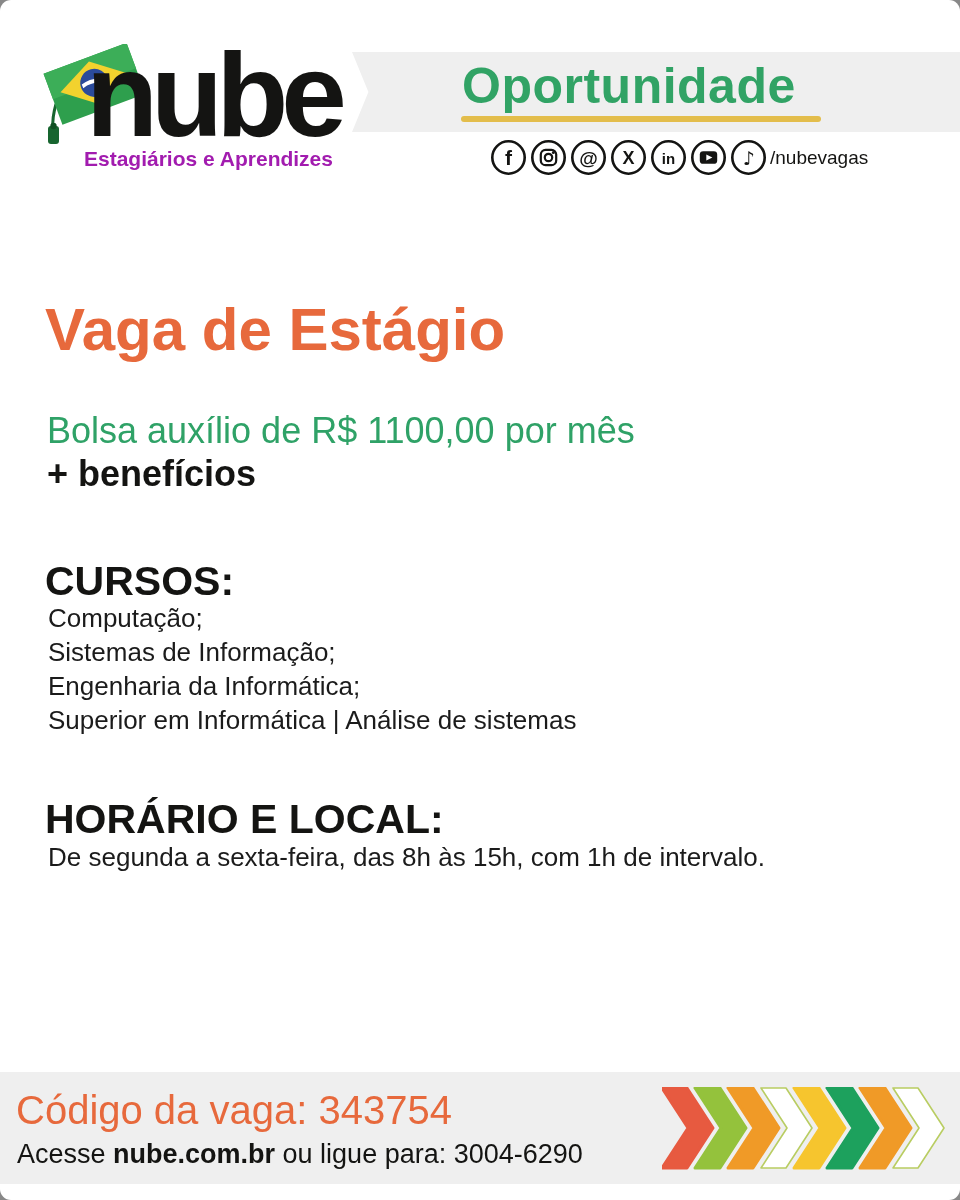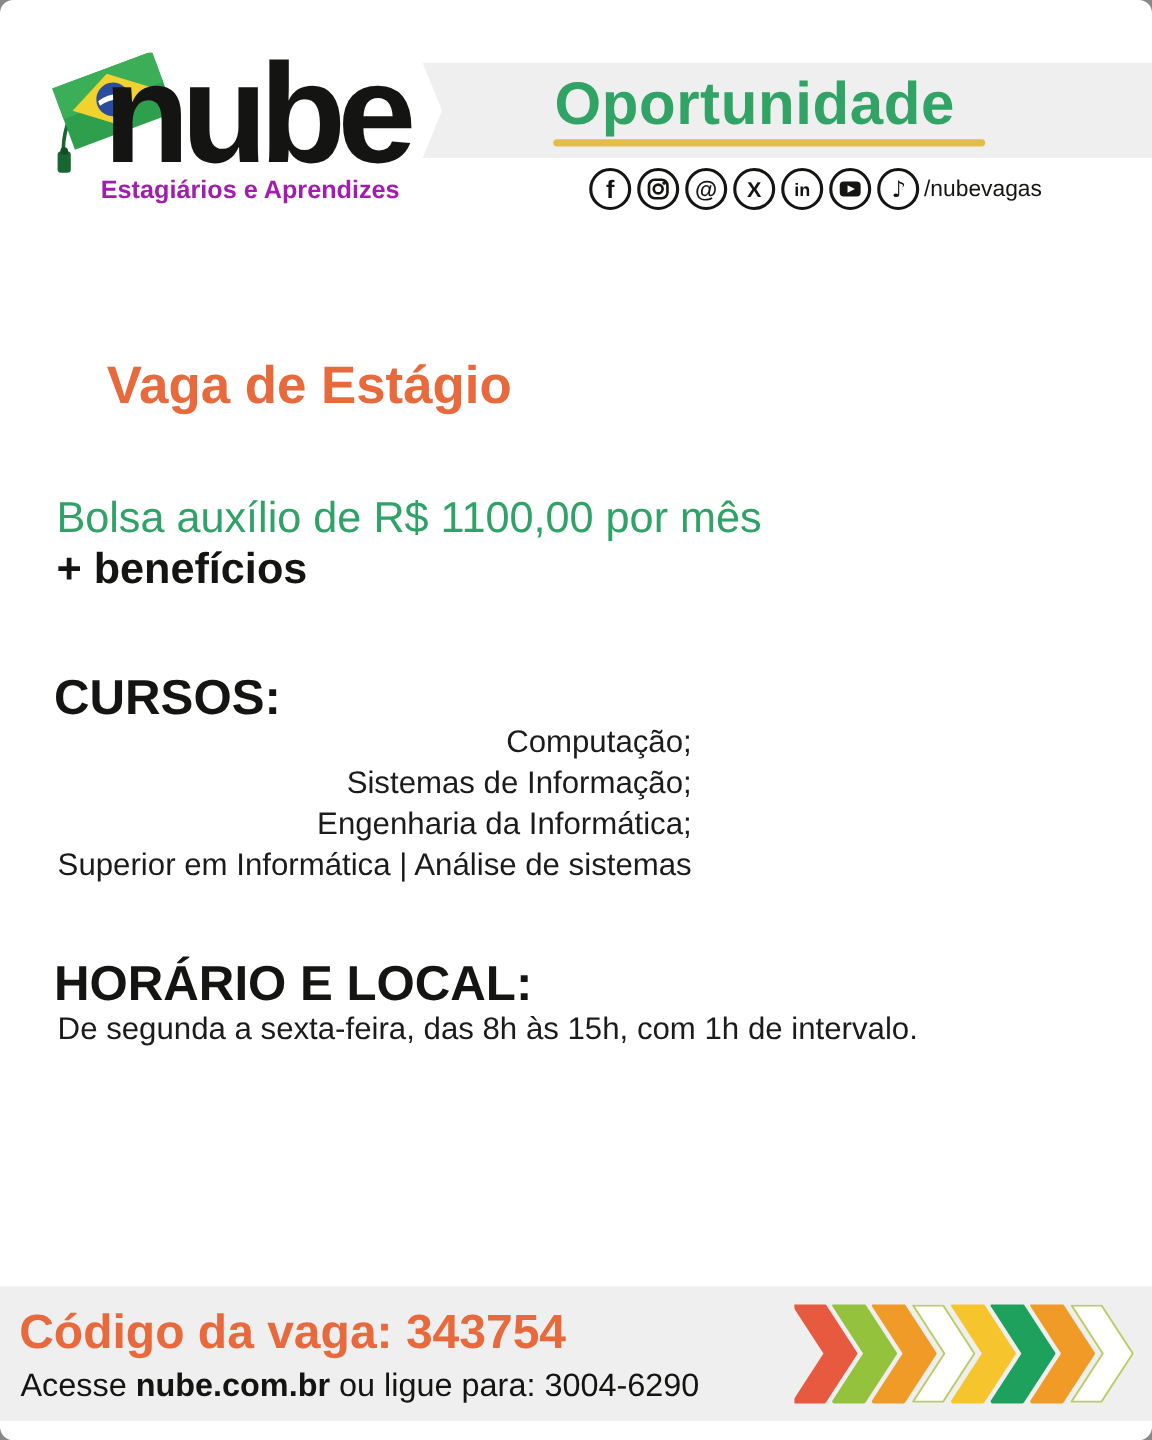--- a/index.html
+++ b/index.html
@@ -46,48 +46,48 @@
     left:490px; top:139px; display:flex; align-items:center; gap:3px;
   }
   .social-row svg { display:block; }
   .social-handle {
     font-size:19px; color:#141412; margin-left:0; line-height:37px;
   }
 
   
   .job-title {
     left:45px; top:300px;
-    font-size:44px; font-weight:bold; color:#e7693c; line-height:1;margin-left:44px;
+    font-size:60px; font-weight:bold; color:#e7693c; line-height:1;
   }
   .salary-line {
     left:47px; top:410px;
     font-size:36px; font-weight:normal; color:#2fa267; line-height:1.18;
   }
   .benefits-line {
     left:47px; top:453px;
     font-size:36px; font-weight:bold; color:#141412; line-height:1.18;
   }
   .section-heading {
     font-size:41px; font-weight:bold; color:#141412; line-height:1;
   }
   .heading-cursos { left:45px; top:561px; }
   .list-cursos { left:48px; top:601px; }
   .heading-horario { left:45px; top:799px; }
   .list-horario { left:48px; top:840px; }
   .body-list div {
-    font-size:26px; color:#1b1b1b; line-height:34px;text-align:right;
+    font-size:26px; color:#1b1b1b; line-height:34px;
   }
 
   
   .footer-bar {
     left:0; top:1072px; width:960px; height:112px; background:#efefef;
   }
   .footer-code {
     left:16px; top:1090px;
-    font-size:40px; font-weight:bold; color:#e7693c; line-height:1;
+    font-size:40px; font-weight:normal; color:#e7693c; line-height:1;
   }
   .footer-access {
     left:17px; top:1140px;
     font-size:27px; color:#141412; white-space:pre; line-height:1.1;
   }
   .footer-access b { font-weight:bold; }
   .chevrons { left:662px; top:1087px; }
 </style>
 </head>
 <body>

